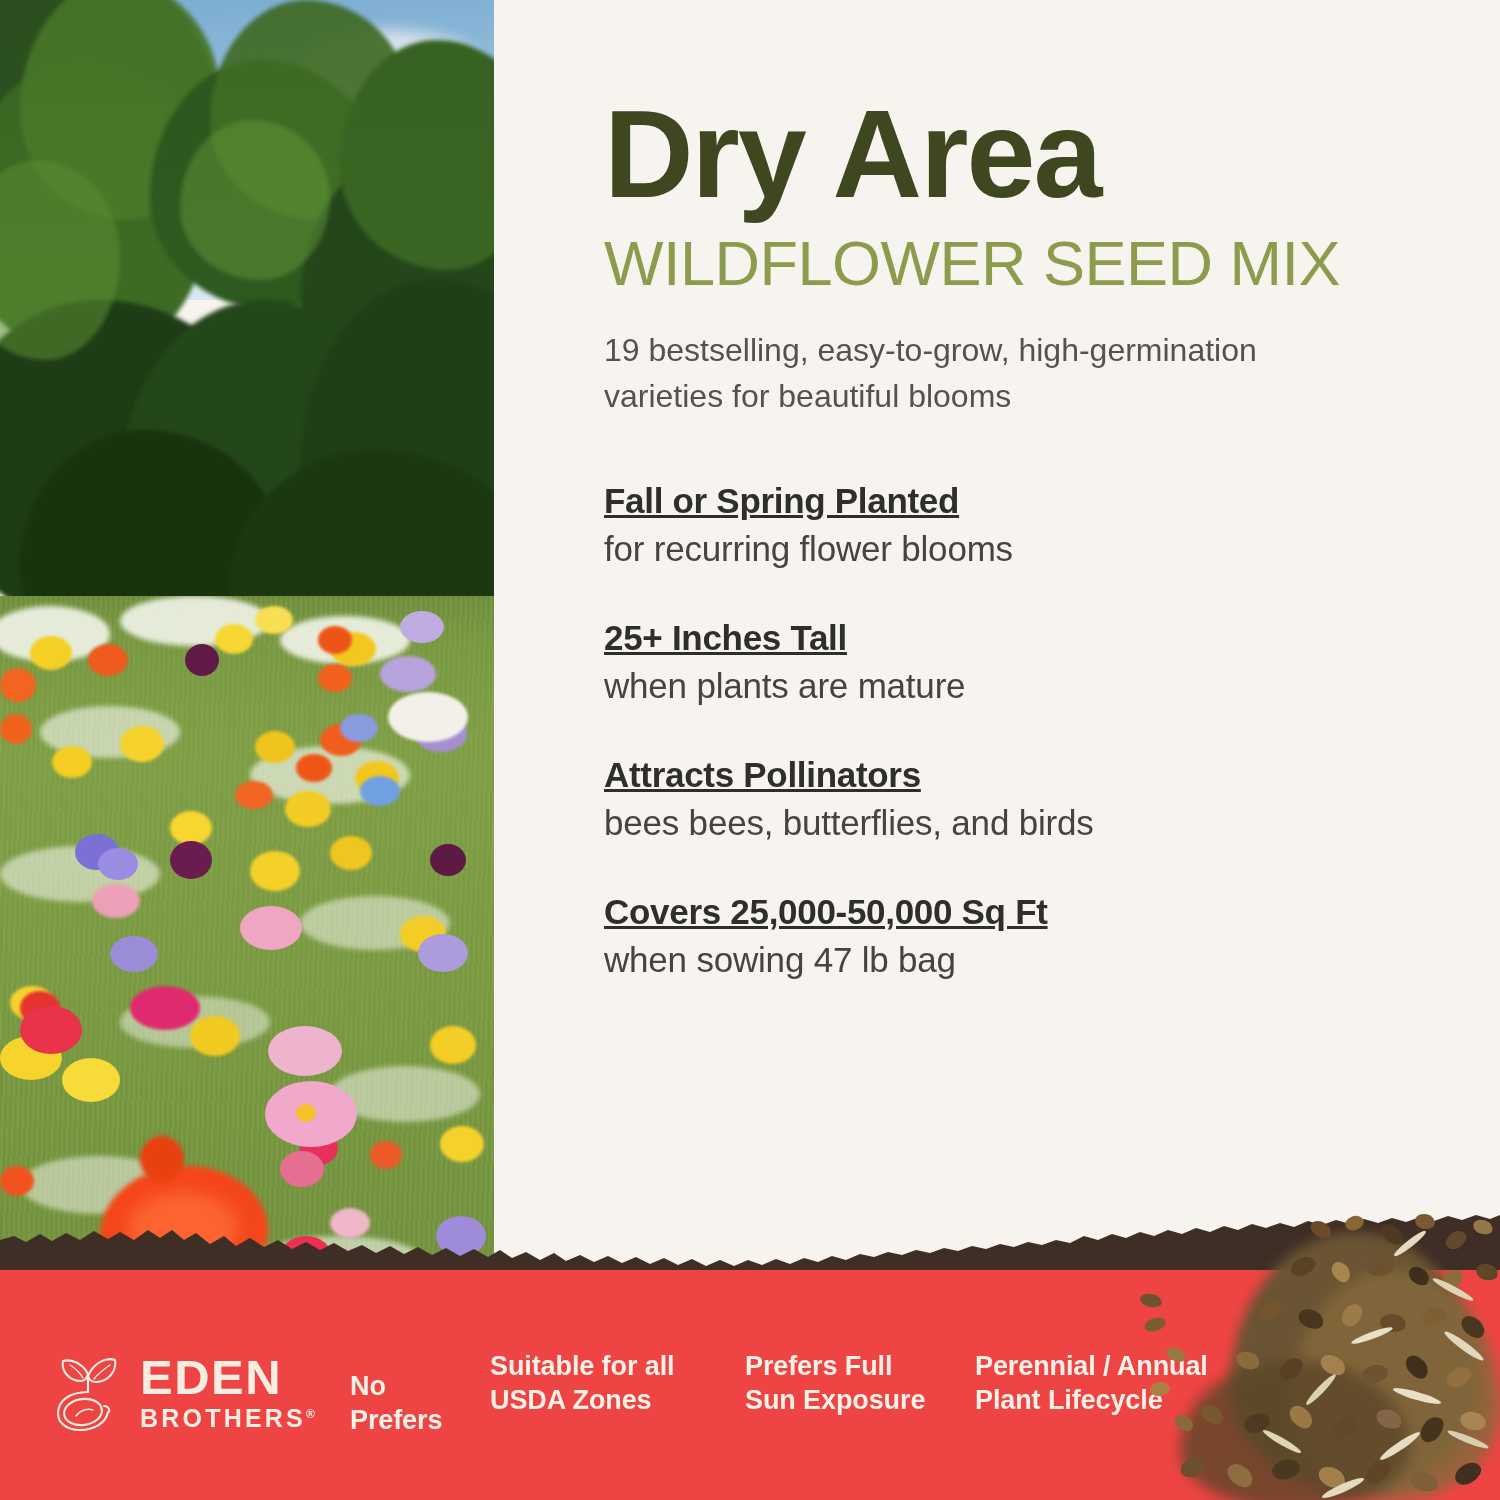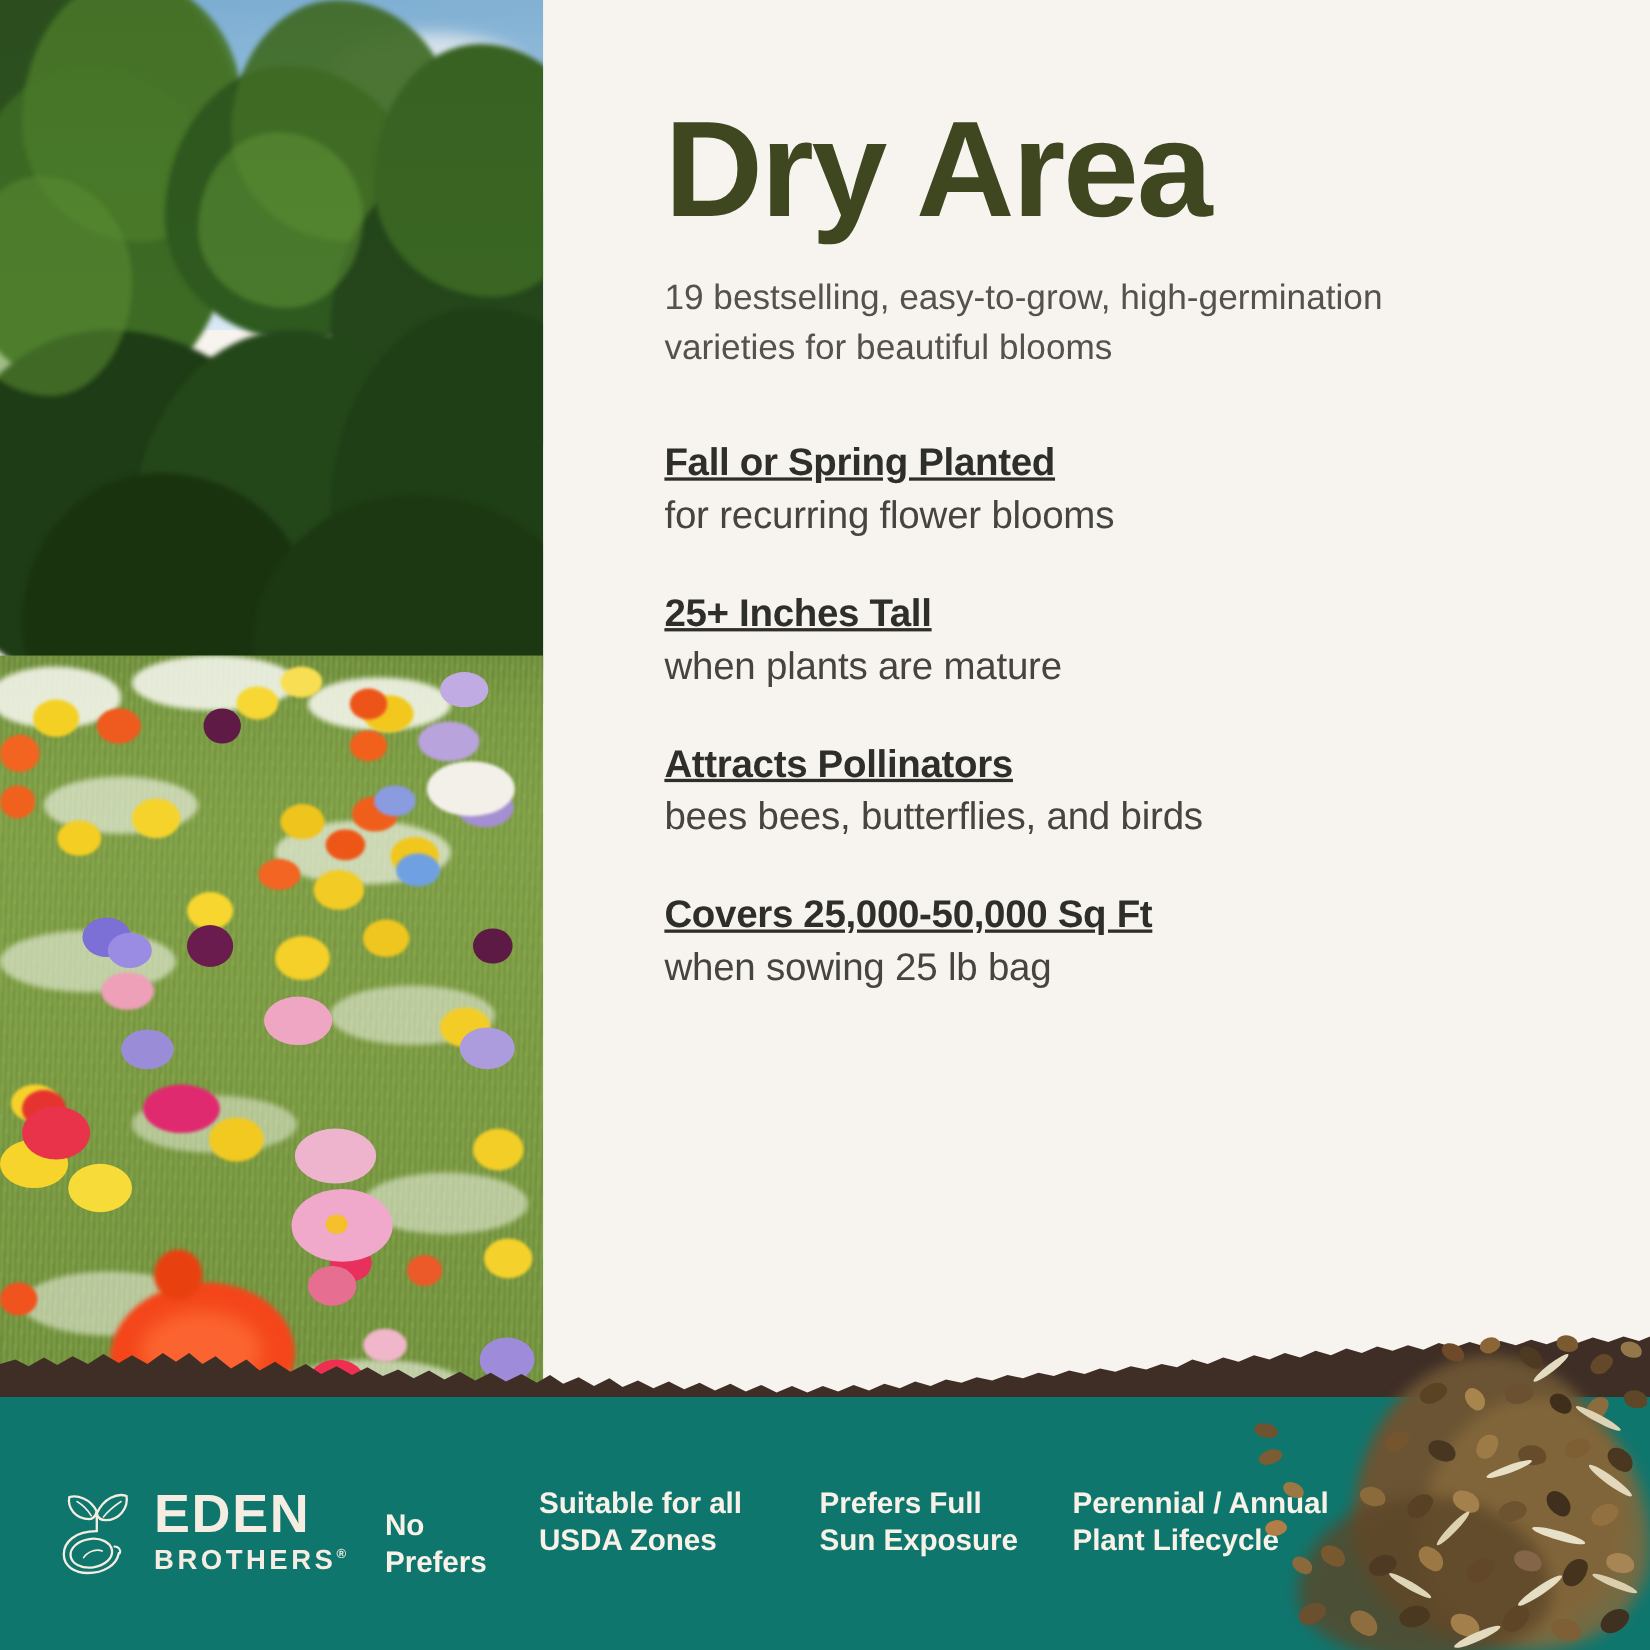--- a/index.html
+++ b/index.html
@@ -37,21 +37,21 @@
   .subtitle{font-size:63px;line-height:1.05;font-weight:400;color:#8C9C4C;letter-spacing:-.5px;
             margin:14px 0 0 0;}
   .lede{font-size:32px;line-height:1.42;color:#55524D;margin:32px 0 0 0;font-weight:400;max-width:780px;}
 
   .features{margin-top:60px;}
   .feature{margin-bottom:44px;}
   .f-head{font-size:35px;font-weight:700;color:#2E2E2B;line-height:1.24;letter-spacing:-.3px;text-decoration:underline;}
   .f-sub{font-size:35px;font-weight:400;color:#45443F;line-height:1.3;letter-spacing:-.2px;margin-top:4px;}
 
   
-  .footer{position:absolute;left:0;bottom:0;width:1500px;height:230px;background:#0f766e;}
+  .footer{position:absolute;left:0;bottom:0;width:1500px;height:230px;background:#ef4444;}
   .torn{position:absolute;left:0;bottom:230px;width:1500px;height:70px;overflow:hidden;}
   .torn svg{display:block;width:1500px;height:70px;}
 
   .logo{position:absolute;left:52px;bottom:68px;display:flex;align-items:center;gap:14px;}
   .logo-mark{width:74px;height:78px;}
   .logo-text{display:flex;flex-direction:column;justify-content:center;}
   .logo-eden{font-size:49px;font-weight:700;color:#F5EDE2;letter-spacing:1.5px;line-height:.95;}
   .logo-bro{font-size:25px;font-weight:700;color:#F5EDE2;letter-spacing:3.2px;line-height:1.1;margin-top:4px;}
   .logo-bro sup{font-size:12px;vertical-align:super;letter-spacing:0;}
 
@@ -181,40 +181,41 @@
       <div class="bloom" style="left:92px;top:288px;width:48px;height:34px;background:#EDA0B8;"></div>
       <div class="bloom" style="left:330px;top:612px;width:40px;height:30px;background:#F0B6C9;"></div>
     </div>
 
     <div class="photo-fade"></div>
   </div>
 
   <div class="content">
     <div class="inner">
       <h1 class="title">Dry Area</h1>
+      <h2 class="subtitle">WILDFLOWER SEED MIX</h2>
       <p class="lede">19 bestselling, easy-to-grow, high-germination varieties for beautiful blooms</p>
 
       <div class="features">
         <div class="feature">
           <div class="f-head">Fall or Spring Planted</div>
           <div class="f-sub">for recurring flower blooms</div>
         </div>
         <div class="feature">
         </div>
         <div class="feature">
           <div class="f-head">25+ Inches Tall</div>
           <div class="f-sub">when plants are mature</div>
         </div>
         <div class="feature">
           <div class="f-head">Attracts Pollinators</div>
           <div class="f-sub">bees bees, butterflies, and birds</div>
         </div>
         <div class="feature">
           <div class="f-head">Covers 25,000-50,000 Sq Ft</div>
-          <div class="f-sub">when sowing 25 lb bag</div>
+          <div class="f-sub">when sowing 47 lb bag</div>
         </div>
       </div>
     </div>
   </div>
 
   <div class="torn">
     <svg viewBox="0 0 1500 70" preserveAspectRatio="none" aria-hidden="true">
       <path fill="#3F2E26" d="M0,40 L14,36 L26,42 L40,34 L52,41 L66,33 L80,40 L94,31 L108,39 L120,32
         L134,40 L148,30 L160,38 L172,30 L184,40 L196,33 L210,44 L224,36 L236,46 L250,38 L264,47 L278,40
         L292,49 L306,42 L320,50 L334,43 L348,51 L362,45 L376,53 L390,46 L404,54 L418,47 L432,55 L446,48

